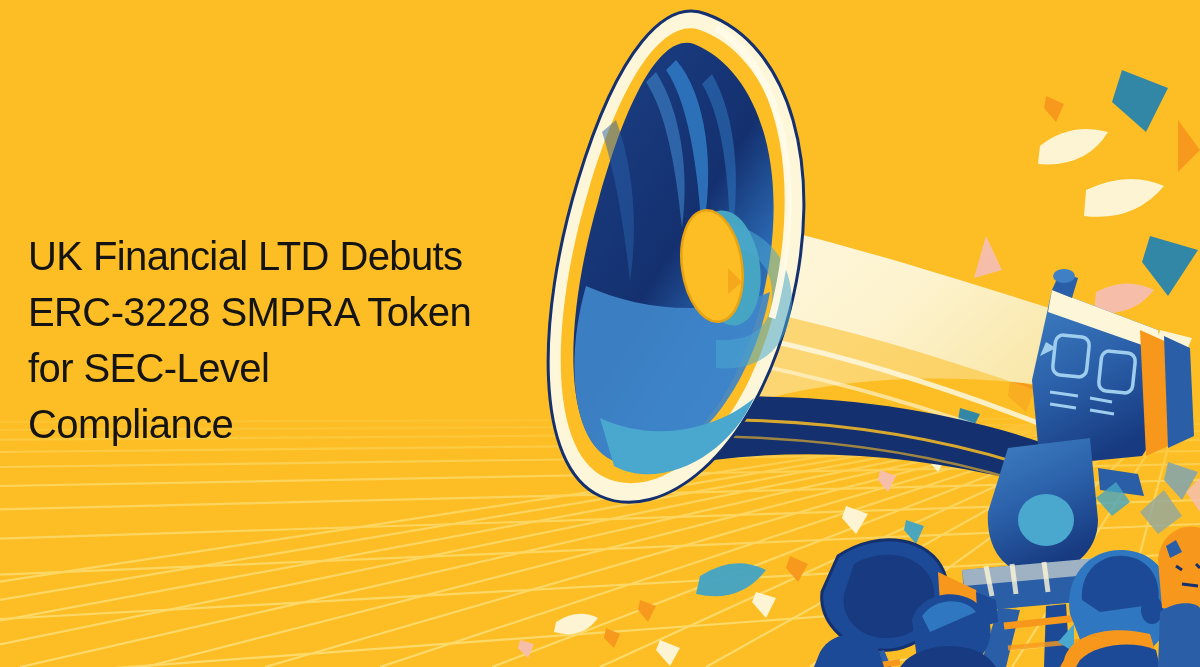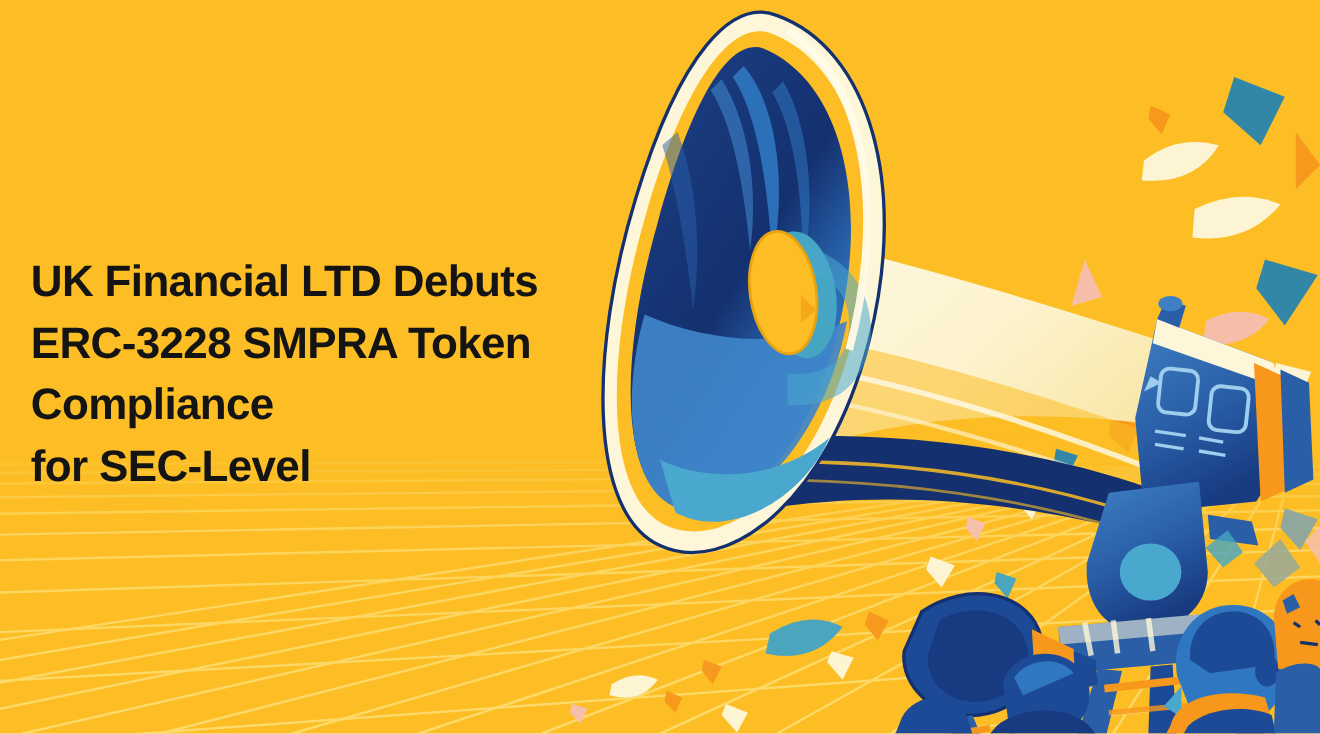--- a/index.html
+++ b/index.html
@@ -38,21 +38,21 @@
     left: 28px;
     top: 228px;
     width: 600px;
     z-index: 5;
   }
   .headline-line {
     display: block;
     font-family: "Liberation Sans", sans-serif;
     font-size: 40px;
     line-height: 56px;
-    font-weight: 700;
+    font-weight: 400;
     letter-spacing: -0.6px;
     color: #141414;
     white-space: nowrap;
   }
 </style>
 </head>
 <body>
 
 <div id="banner">
 
@@ -308,17 +308,17 @@
         <path d="M1096 498 l20 -16 14 20 -18 14 Z" fill="#46a5c2" opacity="0.8"></path>
         <path d="M1186 492 l14 -14 0 34 Z" fill="#f6bfae" opacity="0.85"></path>
       </g>
 
     </g>
   </svg>
 
   <div class="headline-block">
     <span class="headline-line">UK Financial LTD Debuts</span>
     <span class="headline-line">ERC-3228 SMPRA Token</span>
+    <span class="headline-line">for SEC-Level</span>
     <span class="headline-line">Compliance</span>
-    <span class="headline-line">for SEC-Level</span>
   </div>
 
 </div>
 
 </body></html>

